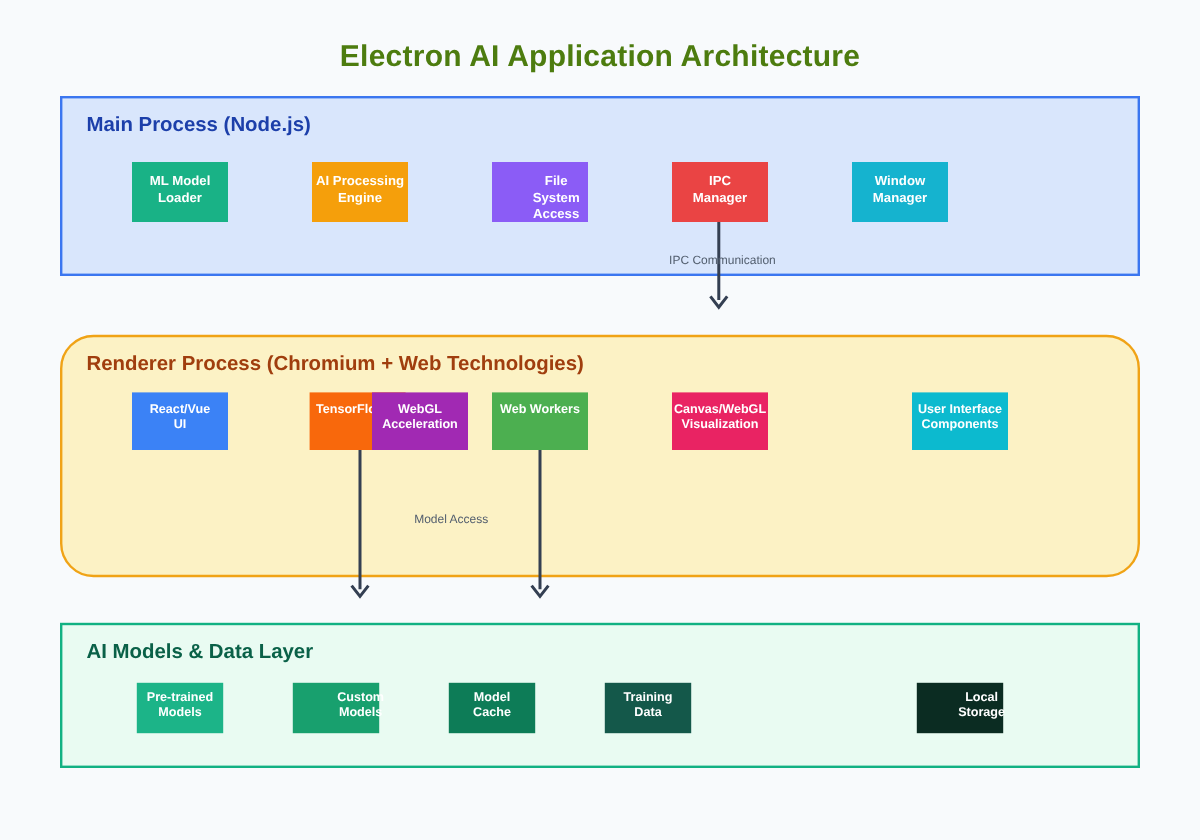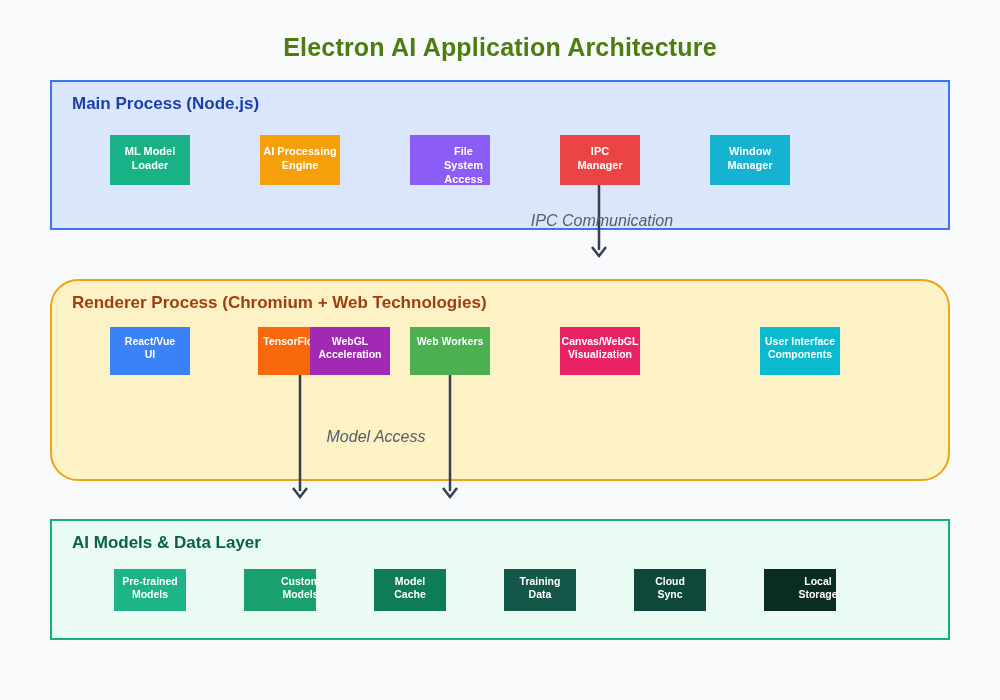--- a/index.html
+++ b/index.html
@@ -54,23 +54,22 @@
   #layer-models .n2 { left: 322px; }
   #layer-models .n3 { left: 452px; }
   #layer-models .n4 { left: 582px; }
   #layer-models .n5 { left: 712px; padding-left: 36px; }
 
   .arrow-overlay {
     position: absolute; left: 0; top: 0; width: 1000px; height: 700px;
     pointer-events: none;
   }
   .arrow-label {
-    position: absolute; font-size: 16px; white-space: nowrap;
+    position: absolute; font-size: 10px; white-space: nowrap;
     transform: translateX(-50%);
-    font-style: italic;
   }
   #ipc-label   { left: 602px; top: 212px; }
   #model-label { left: 376px; top: 428px; }
 </style>
 </head>
 <body style="background-color: rgb(248, 250, 252);">
 
 <h1 class="page-title" style="color: #4d7c0f;">Electron AI Application Architecture</h1>
 
 <section class="layer" id="layer-main" style="background-color: rgb(217, 230, 252); border-color: rgb(59, 118, 240);">
@@ -104,22 +103,20 @@
 <section class="layer" id="layer-models" style="background-color: rgb(233, 251, 242); border-color: rgb(18, 177, 131);">
   <div class="layer-title" style="color: rgb(10, 97, 72);">AI Models &amp; Data Layer</div>
   <div class="node models-node n0" style="background-color: rgb(28, 180, 136);">Pre-trained
 Models</div>
   <div class="node models-node n1" style="background-color: rgb(24, 160, 110);">Custom
 Models</div>
   <div class="node models-node n2" style="background-color: rgb(13, 124, 87);">Model
 Cache</div>
   <div class="node models-node n3" style="background-color: rgb(20, 88, 74);">Training
 Data</div>
-  <div class="node models-node n4" style="background-color: rgb(14, 72, 59);">Cloud
-Sync</div>
   <div class="node models-node n5" style="background-color: rgb(11, 44, 34);">Local
 Storage</div>
 </section>
 
 <svg class="arrow-overlay" width="1000" height="700" viewBox="0 0 1000 700" xmlns="http://www.w3.org/2000/svg">
   <g fill="none" stroke-width="2.5">
     <path d="M599,185 L599,250 M592,247 L599,256 L606,247" style="stroke: rgb(52, 63, 82);"></path>
     <path d="M300,375 L300,491 M293,488 L300,497 L307,488" style="stroke: rgb(52, 63, 82);"></path>
     <path d="M450,375 L450,491 M443,488 L450,497 L457,488" style="stroke: rgb(52, 63, 82);"></path>
   </g>

